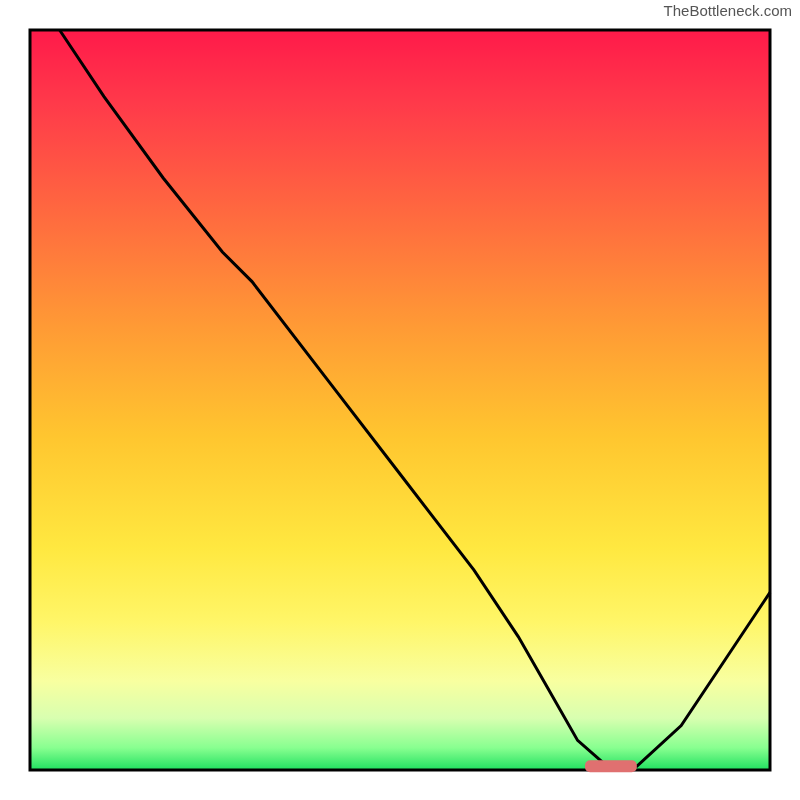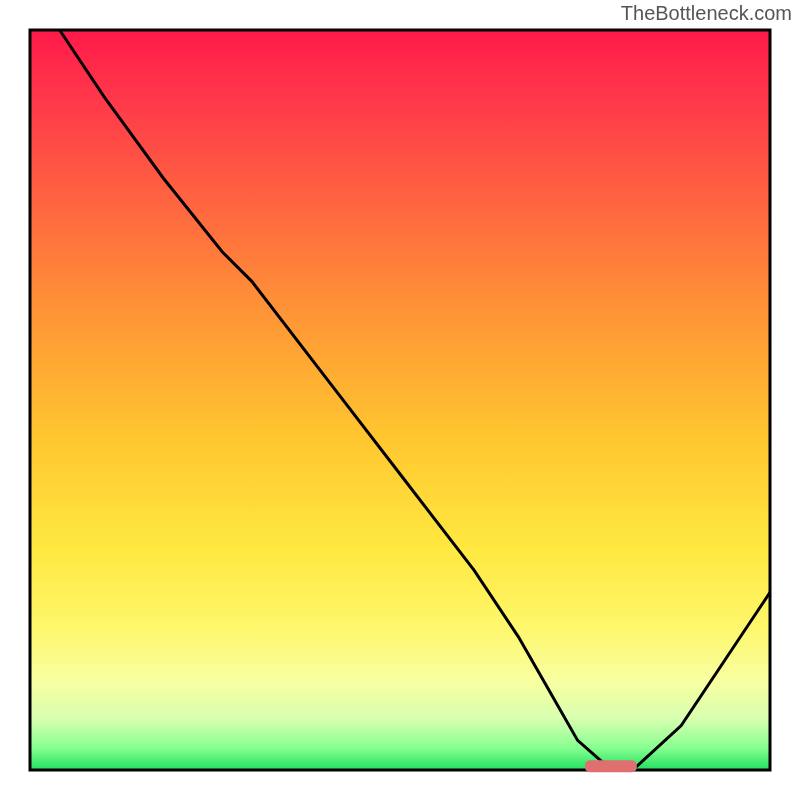--- a/index.html
+++ b/index.html
@@ -13,21 +13,21 @@
   .container {
     position: relative;
     width: 800px;
     height: 800px;
   }
   .watermark {
     position: absolute;
     top: 2px;
     right: 8px;
     color: #555555;
-    font-size: 20px;
+    font-size: 15px;
     font-weight: normal;
     z-index: 10;
     font-family: Arial, sans-serif;
   }
   svg.plot {
     position: absolute;
     left: 0;
     top: 0;
   }
 </style>

